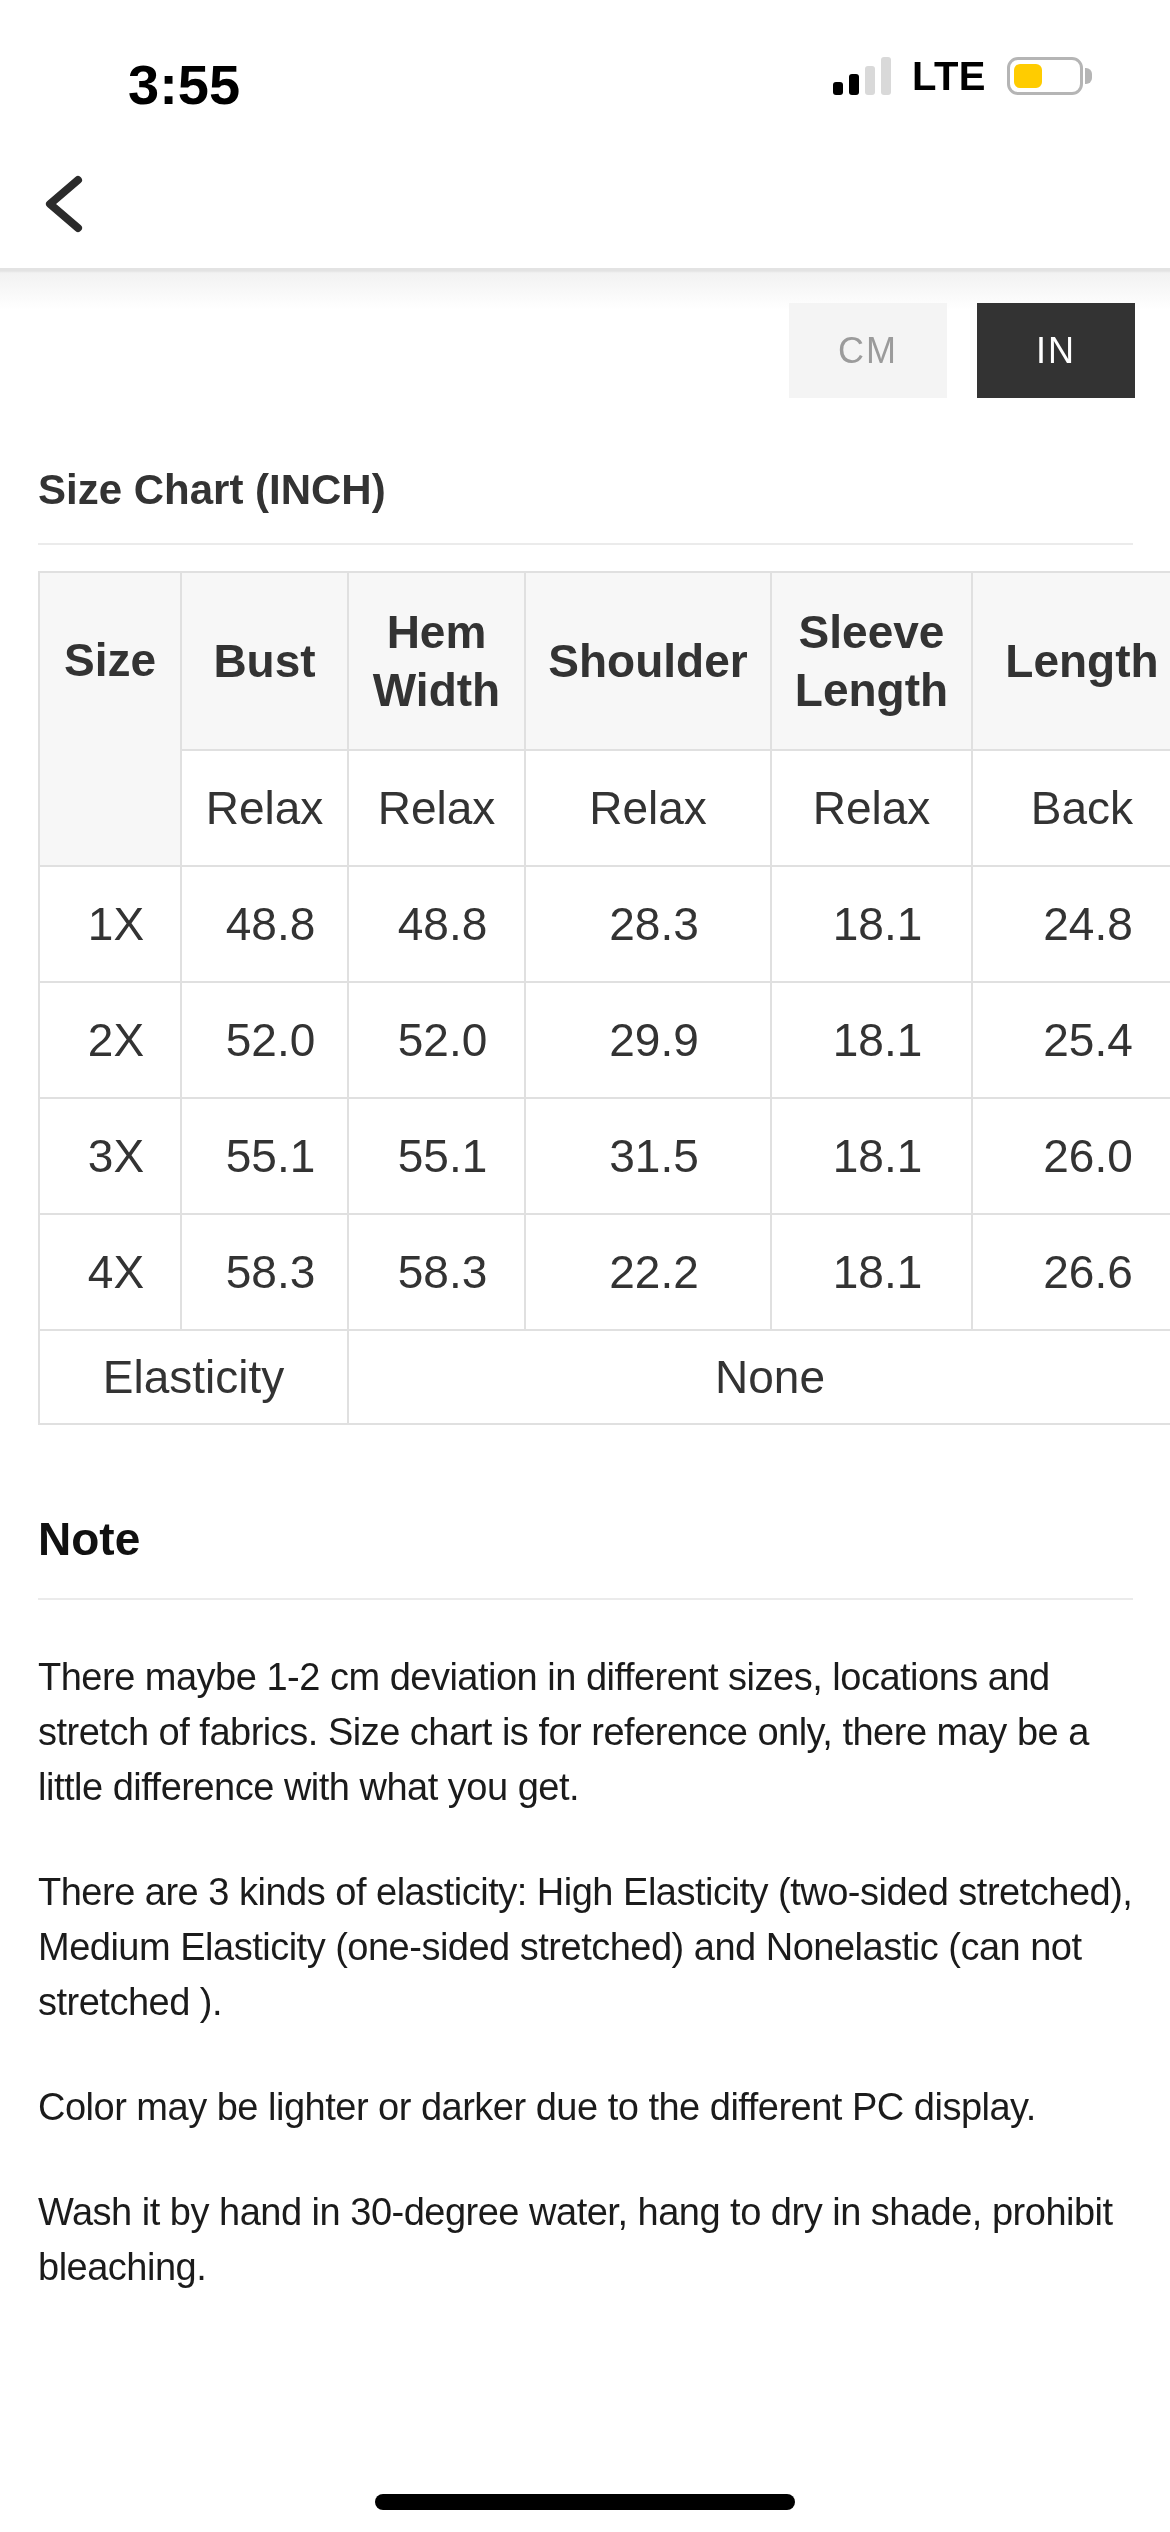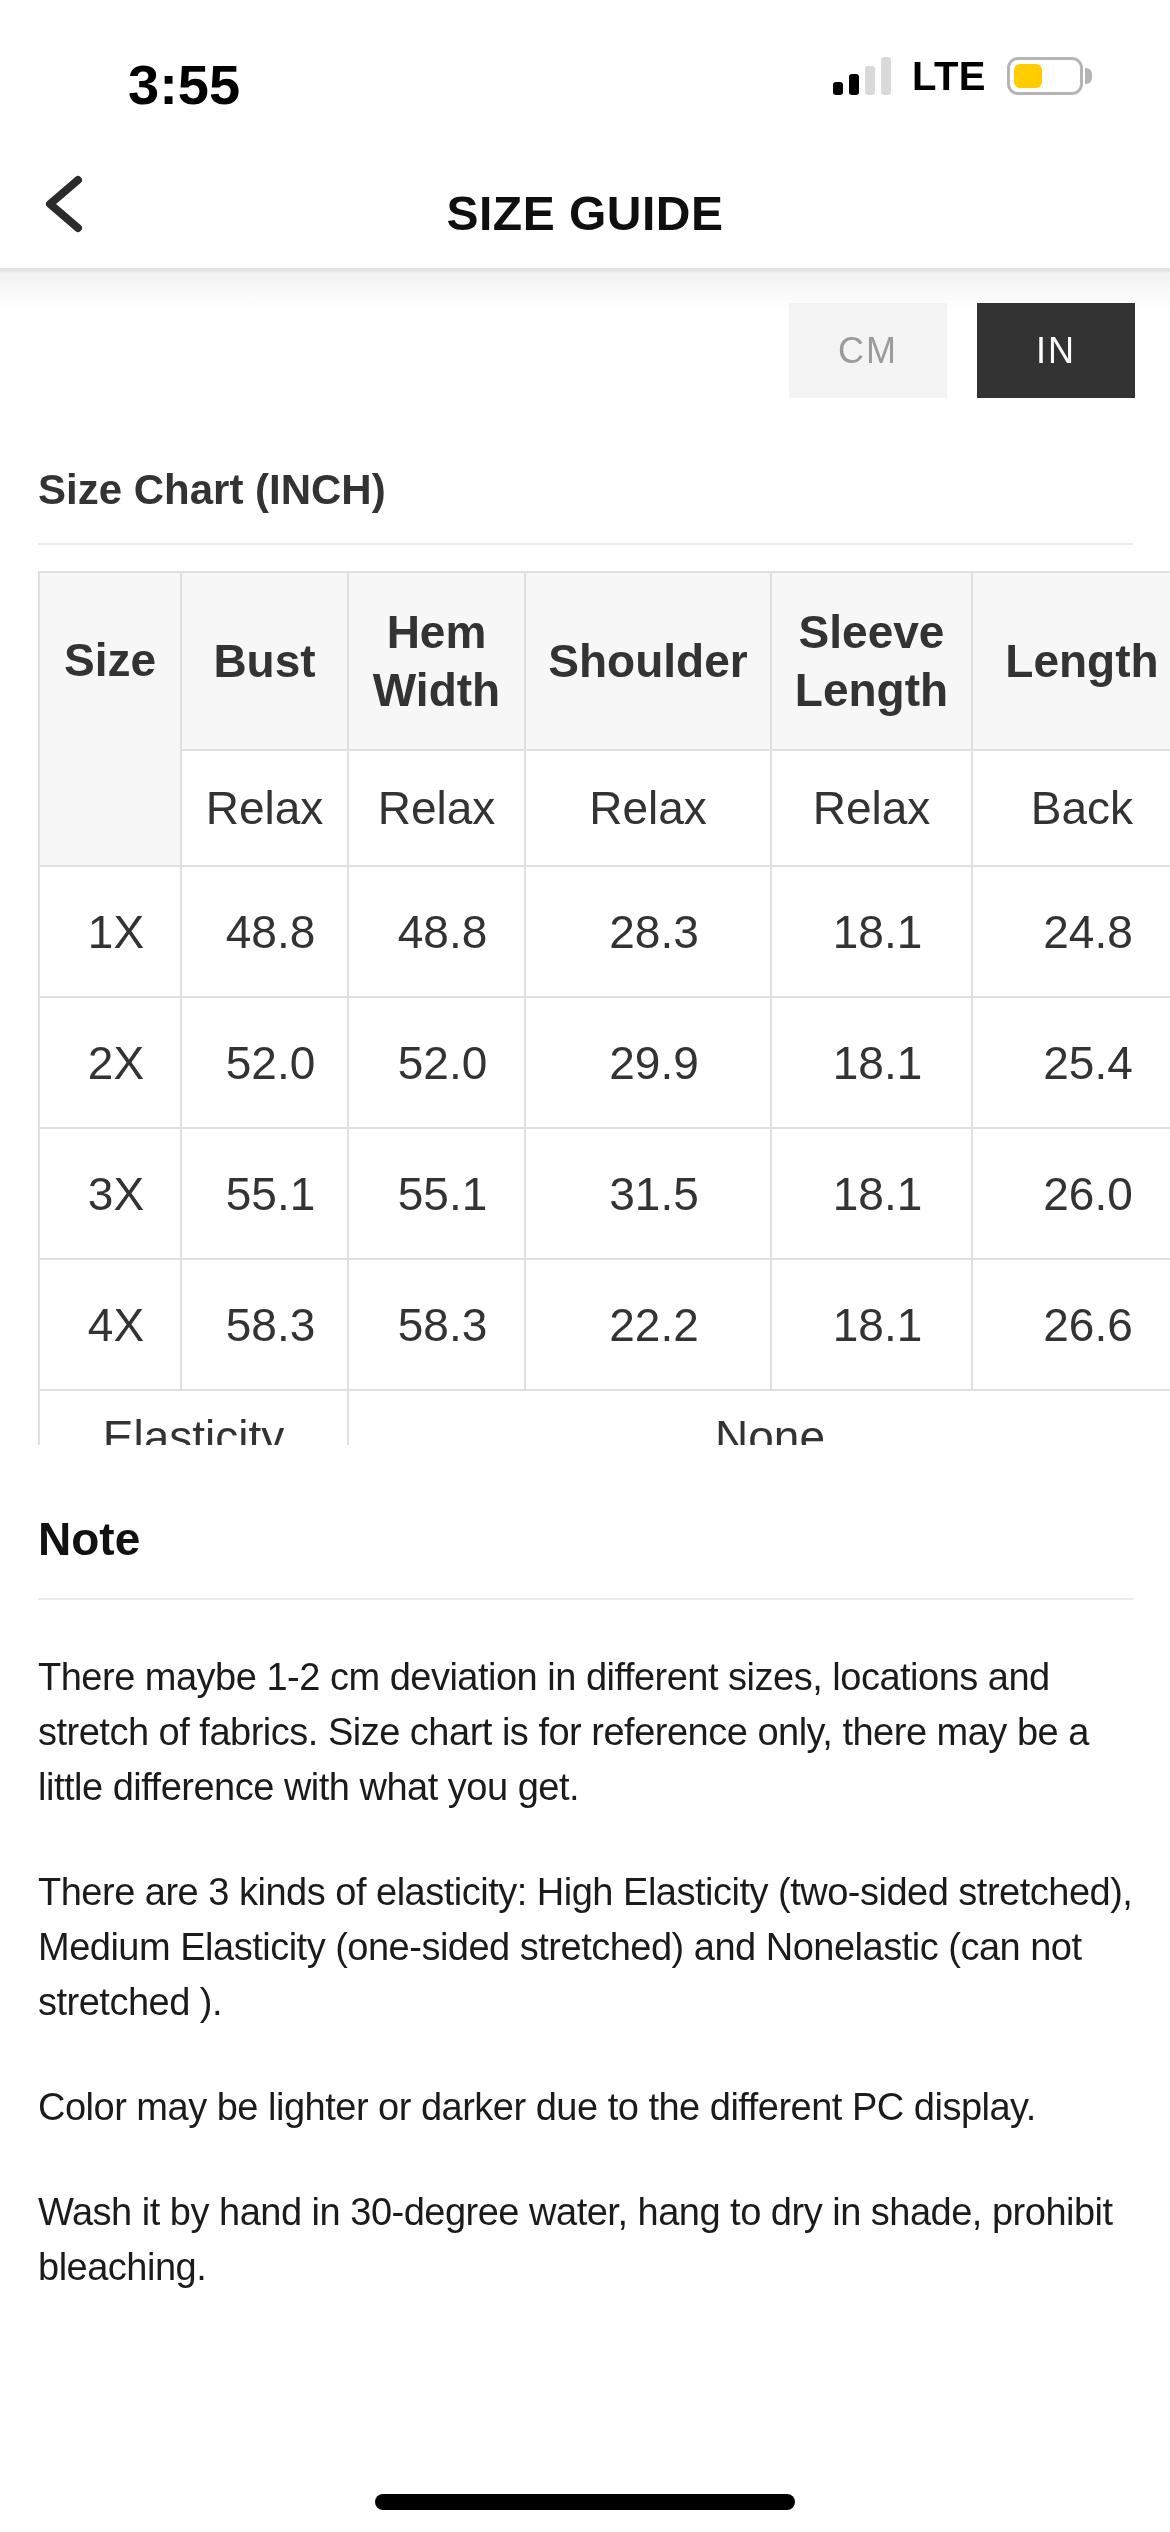--- a/index.html
+++ b/index.html
@@ -100,21 +100,21 @@
   }
   .size-table td{
     border:2px solid var(--border);
     text-align:center;vertical-align:middle;
     background:#fff;line-height:58px;padding:0 8px;
   }
   .size-table tr.h1 td{height:178px;background:var(--header-bg);font-weight:700;}
   .size-table td.size-head{vertical-align:top;background:var(--header-bg);padding-left:8px;}
   .size-head-inner{height:174px;display:flex;align-items:center;justify-content:center;font-weight:700;}
   .size-table tr.h2 td{height:116px;font-weight:400;background:#fff;}
-  .size-table tr.data td{height:131px;padding-left:20px;}
+  .size-table tr.data td{height:116px;padding-left:20px;}
   .size-table tr.foot td{height:94px;}
 
   
   .note-heading{
     position:absolute;left:38px;top:1512px;
     font-size:46px;font-weight:700;color:#111111;
   }
   .divider-2{position:absolute;left:38px;top:1598px;width:1095px;height:2px;background:var(--divider);}
   .note-body{
     position:absolute;left:38px;top:1650px;width:1100px;
@@ -151,21 +151,20 @@
     </div>
   </div>
 
   <button class="back-btn" aria-label="Back">
     <span>
       <svg width="72" height="72" viewBox="0 0 72 72" fill="none">
         <polyline points="44,12 16,36 44,60" stroke="#2b2b2b" stroke-width="8" stroke-linecap="round" stroke-linejoin="round" fill="none"></polyline>
       </svg>
     </span>
   </button>
-  <div class="nav-title">SIZE GUIDE</div>
   <div class="nav-shadow"></div>
 
   <button class="toggle-btn toggle-cm">CM</button>
   <button class="toggle-btn toggle-in">IN</button>
 
   <div class="chart-heading">Size Chart (INCH)</div>
   <div class="divider-1"></div>
 
   <div class="table-wrap">
     <table class="size-table">

